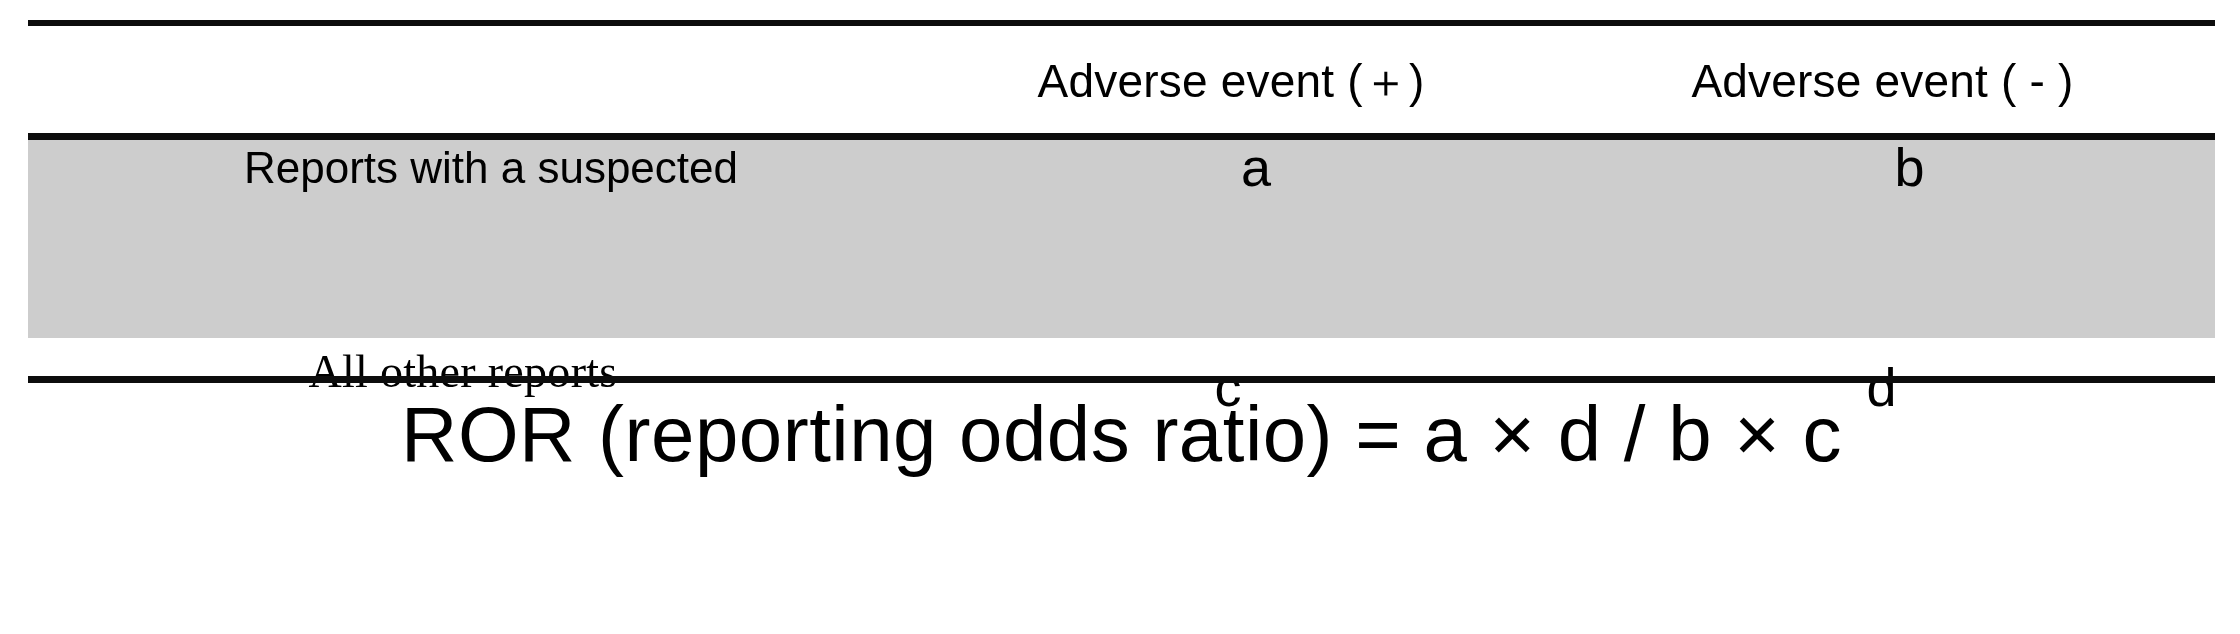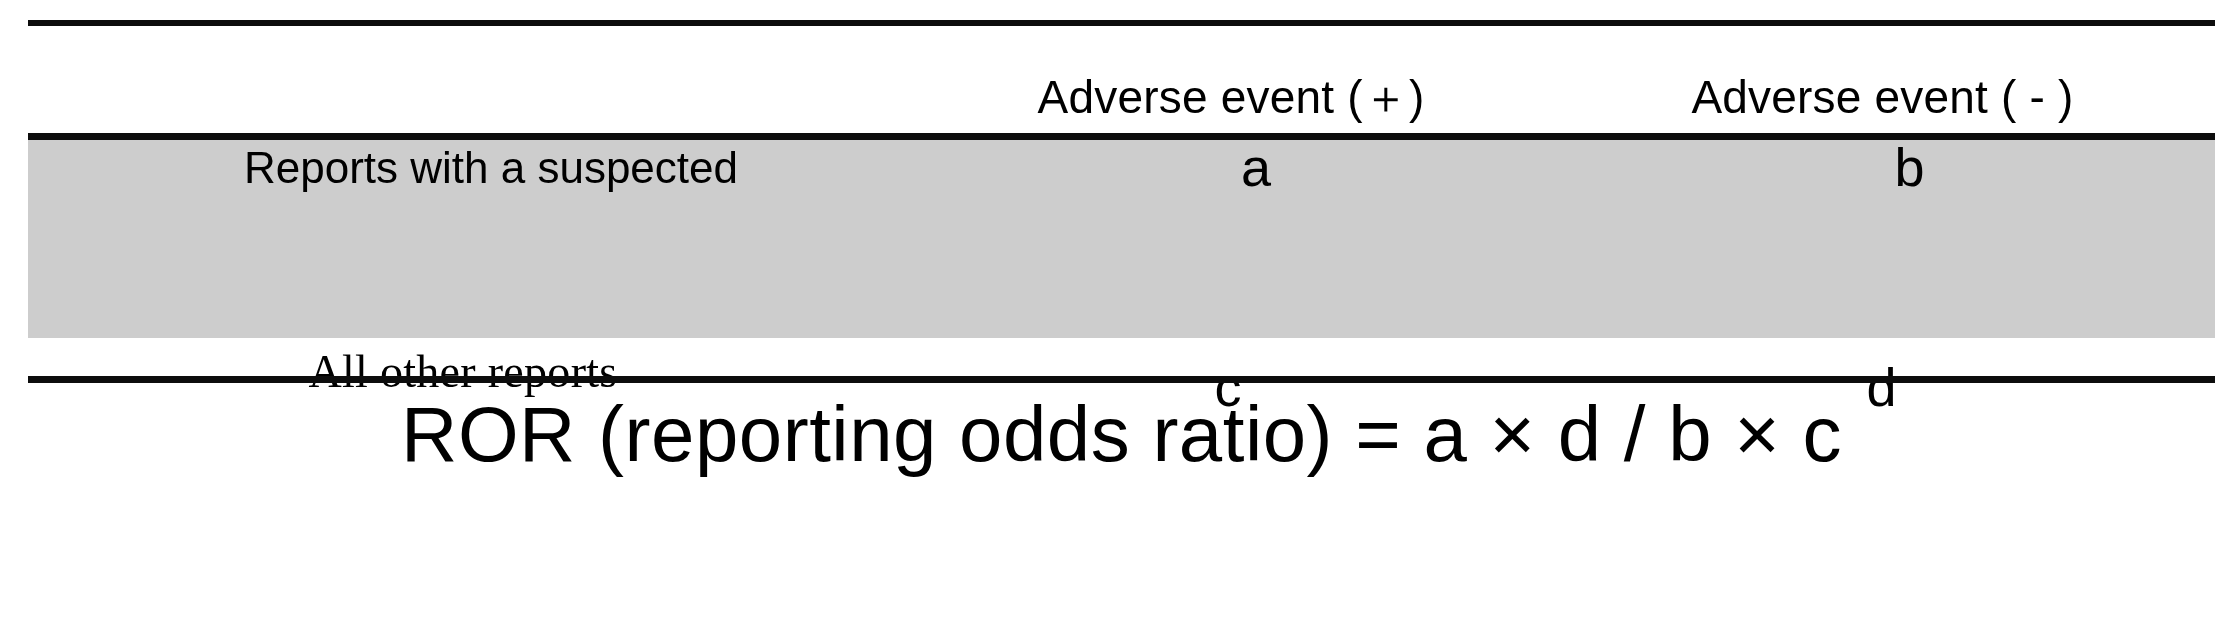--- a/index.html
+++ b/index.html
@@ -45,21 +45,21 @@
   }
 
   .col-label  { width: 880px; flex: 0 0 880px; }
   .col-plus   { width: 640px; flex: 0 0 640px; }
   .col-minus  { width: 667px; flex: 0 0 667px; }
 
   
   .header-row {
     position: absolute;
     left: 28px;
-    top: 44px;
+    top: 28px;
     width: 2187px;
     height: 107px;
     display: flex;
     align-items: center;
   }
   .header-cell {
     text-align: center;
     font-size: 46px;
     line-height: 1.15;
     font-weight: 400;

